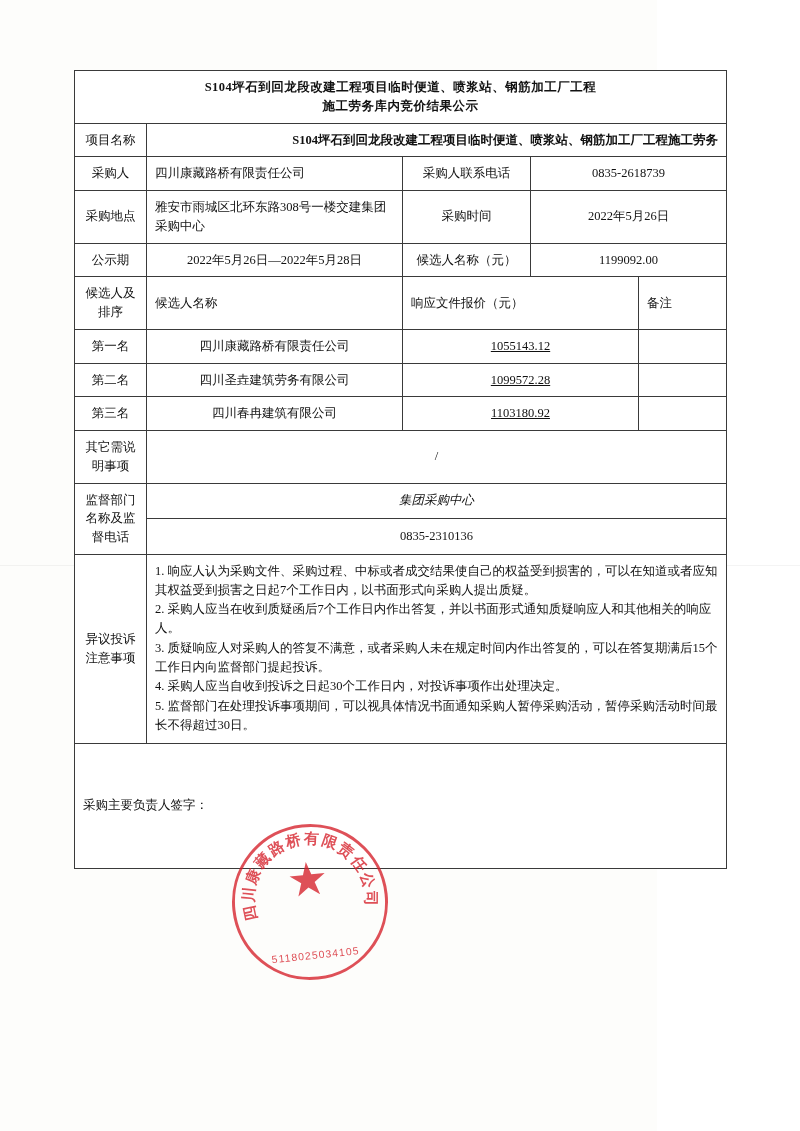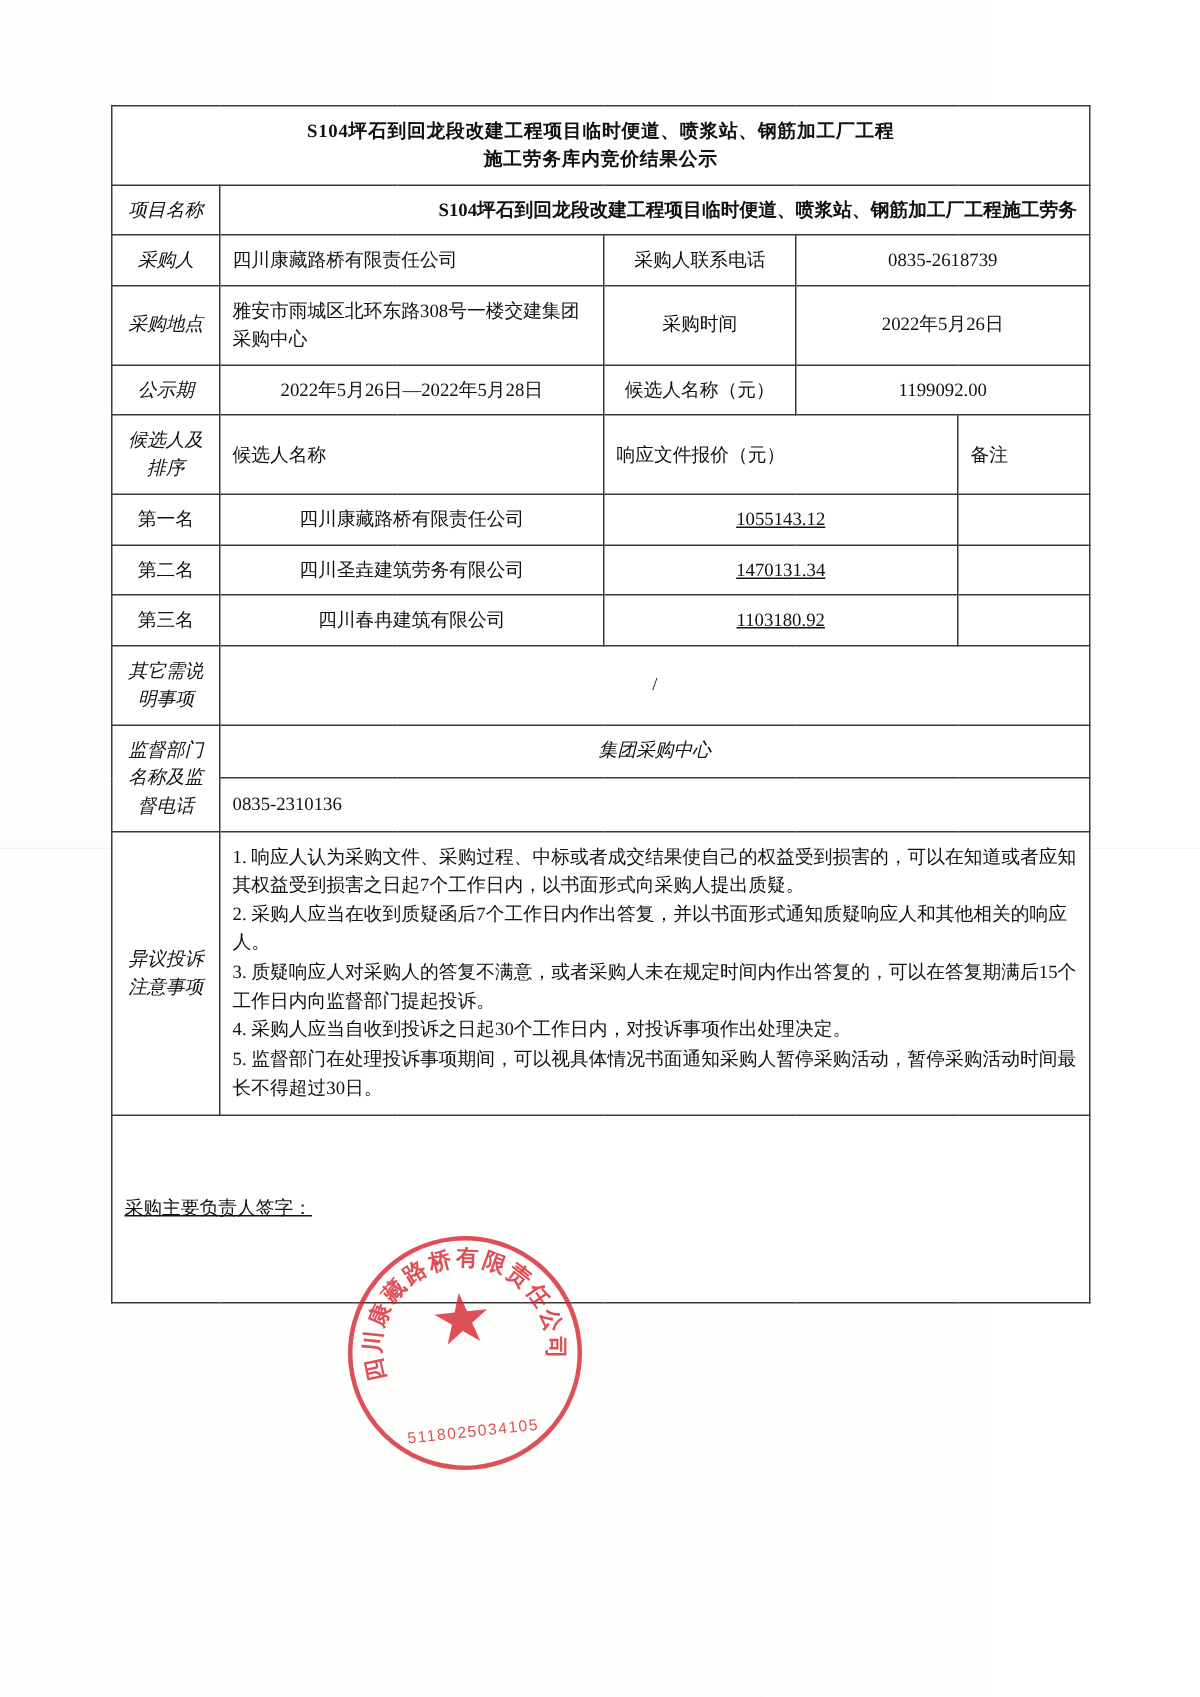--- a/index.html
+++ b/index.html
@@ -43,21 +43,20 @@
     text-align: center;
     font-size: 16px;
     font-weight: bold;
     padding: 14px 24px 14px 24px;
     line-height: 1.55;
     letter-spacing: 0.5px;
   }
   .lbl {
     text-align: center;
     white-space: normal;
-    font-style: italic;
   }
   .ctr { text-align: center; }
   .lft { text-align: left; }
   .project-name-value {
     text-align: right;
     font-weight: bold;
     font-size: 12.5px;
   }
   .cand-header {
   }
@@ -75,41 +74,40 @@
   .slash-cell {
     text-align: center;
     padding: 10px 8px;
   }
   .supervise-name {
     text-align: center;
     padding: 9px 8px;
     font-style: italic;
   }
   .supervise-phone {
-    text-align: left;
+    text-align: center;
     padding: 9px 8px;
   }
   .notice-cell {
     text-align: left;
     padding: 10px 10px 12px 10px;
     line-height: 1.62;
     font-size: 12.2px;
   }
   .notice-cell p {
     margin: 0 0 1px 0;
     text-indent: 0;
   }
   .sign-cell {
     height: 110px;
     text-align: left;
     vertical-align: top;
     padding-top: 16px;
     padding-left: 14px;
     font-size: 13px;
-    text-decoration: underline;
   }
   
   .seal {
     position: absolute;
     left: 232px;
     top: 824px;
     width: 150px;
     height: 150px;
     border: 3.5px solid #d6202a;
     border-radius: 50%;
@@ -228,21 +226,21 @@
     <tr>
       <td class="rank-cell">第一名</td>
       <td class="company-cell" colspan="2">四川康藏路桥有限责任公司</td>
       <td class="price-cell" colspan="2">1055143.12</td>
       <td class="note-cell"></td>
     </tr>
 
     <tr>
       <td class="rank-cell">第二名</td>
       <td class="company-cell" colspan="2">四川圣垚建筑劳务有限公司</td>
-      <td class="price-cell" colspan="2">1470131.34</td>
+      <td class="price-cell" colspan="2">1099572.28</td>
       <td class="note-cell"></td>
     </tr>
 
     <tr>
       <td class="rank-cell">第三名</td>
       <td class="company-cell" colspan="2">四川春冉建筑有限公司</td>
       <td class="price-cell" colspan="2">1103180.92</td>
       <td class="note-cell"></td>
     </tr>
 

